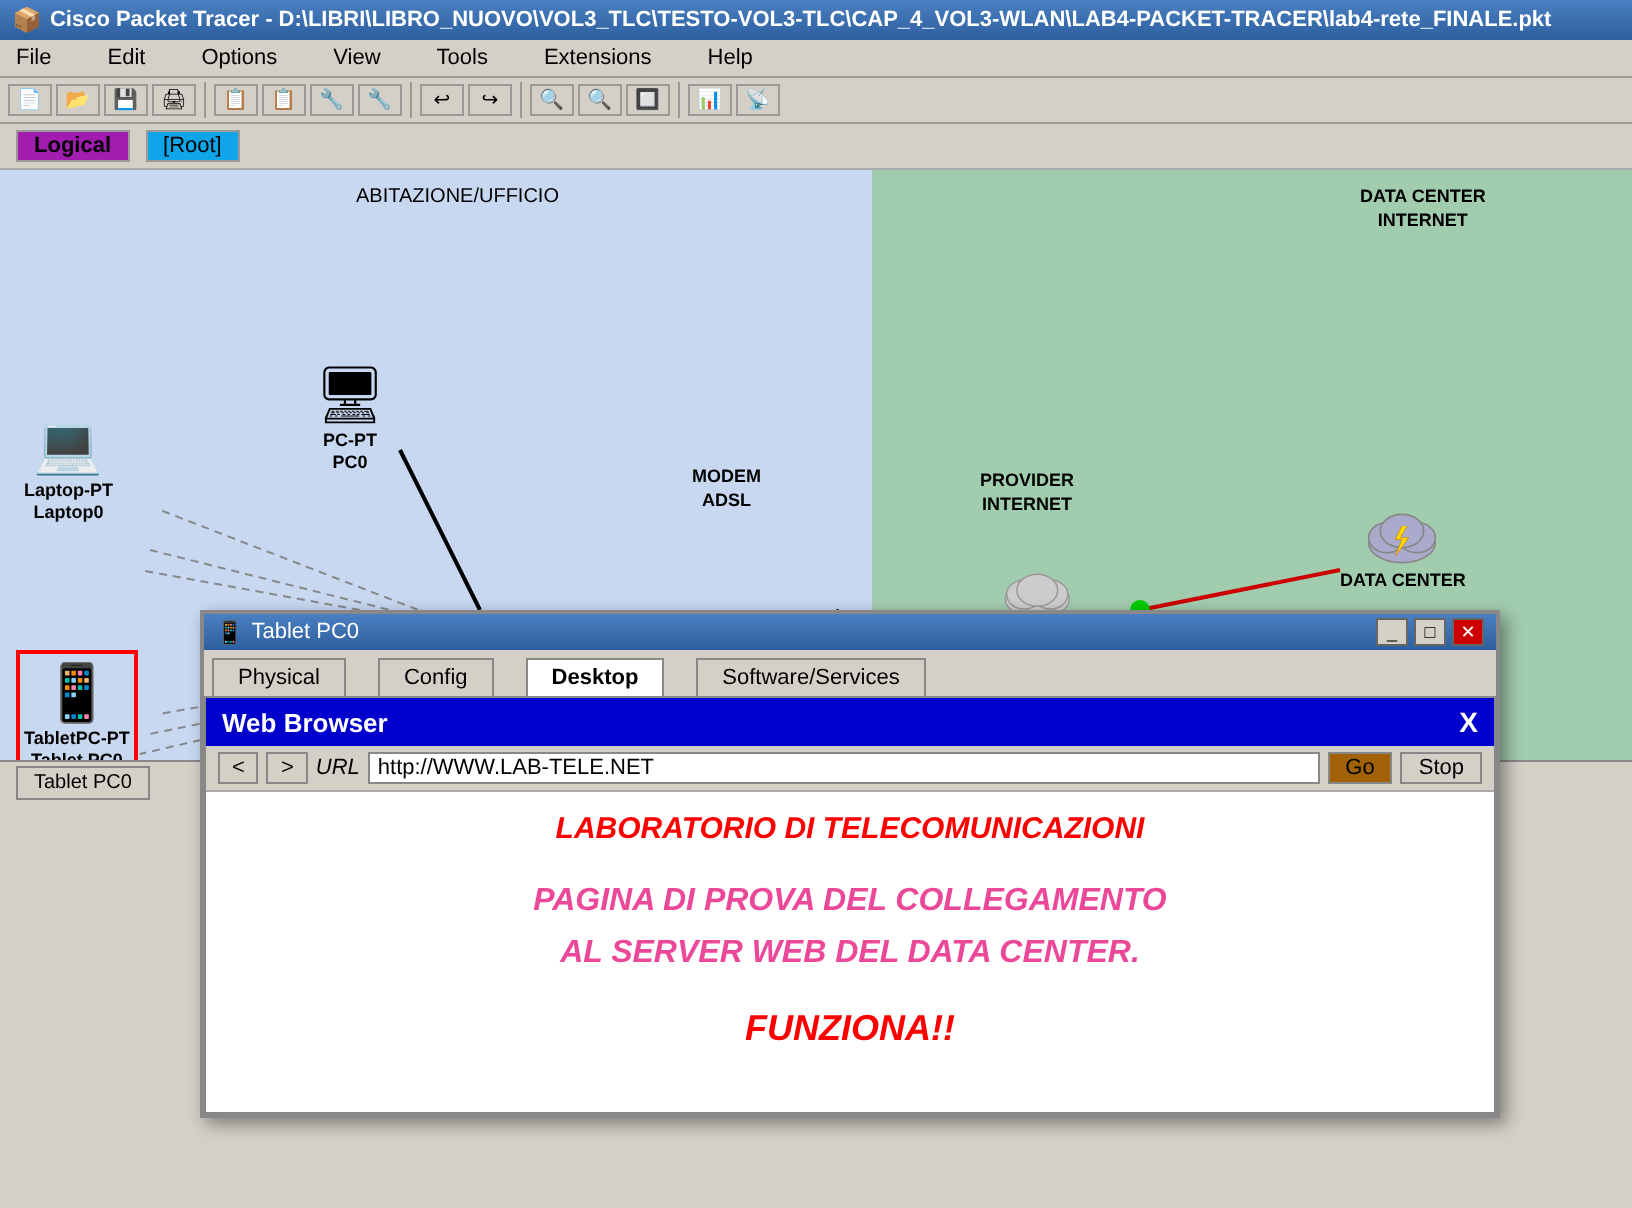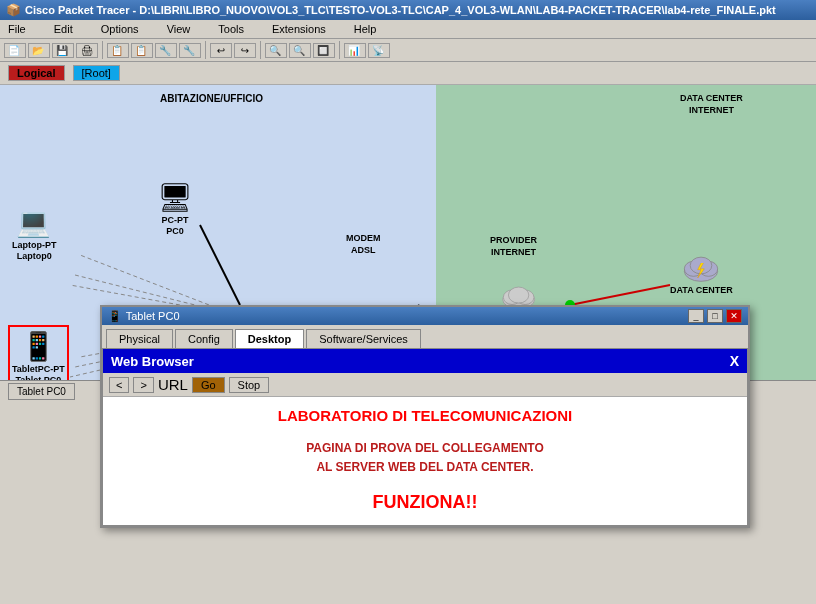--- a/index.html
+++ b/index.html
@@ -59,21 +59,21 @@
     
     .logical-bar {
       background: #d4d0c8;
       padding: 3px 8px;
       display: flex;
       align-items: center;
       gap: 8px;
       border-bottom: 1px solid #aaa;
     }
     .logical-box {
-      background: #b91c1c;
+      background: #a21caf;
       border: 1px solid #999;
       padding: 1px 8px;
       font-size: 11px;
       font-weight: bold;
     }
     .root-box {
       background: #0ea5e9;
       border: 1px solid #999;
       padding: 1px 8px;
       font-size: 11px;
@@ -153,21 +153,21 @@
       font-size: 9px;
       display: flex; align-items: center; justify-content: center;
       color: #000;
     }
 
     
     .tablet-tabs {
       display: flex;
       background: #d4d0c8;
       padding: 4px 4px 0;
-      gap: 2px;
+      gap: 16px;
     }
     .tab {
       padding: 3px 12px;
       border: 1px solid #888;
       border-bottom: none;
       background: #d4d0c8;
       cursor: pointer;
       font-size: 11px;
     }
     .tab.active {
@@ -201,21 +201,21 @@
       gap: 4px;
       border-bottom: 1px solid #aaa;
     }
     .nav-btn {
       border: 1px solid #888;
       background: #d4d0c8;
       padding: 1px 6px;
       cursor: pointer;
       font-size: 11px;
     }
-    .url-label { font-size: 15px; }
+    .url-label { font-size: 11px; font-style: italic; }
     .url-input {
       flex: 1;
       border: 1px solid #888;
       padding: 1px 4px;
       font-size: 11px;
     }
     .go-btn {
       border: 1px solid #888;
       background: #a16207;
       padding: 1px 8px;
@@ -224,34 +224,35 @@
     }
     .stop-btn {
       border: 1px solid #888;
       background: #d4d0c8;
       padding: 1px 8px;
       cursor: pointer;
       font-size: 11px;
     }
     .browser-content {
       padding: 10px 20px;
-      height: 128px;
+      height: 160px;
       overflow-y: auto;
       background: white;
+      font-style: italic;
     }
     .content-title {
       color: red;
       font-size: 15px;
       font-weight: bold;
       text-align: center;
       margin-bottom: 15px;
     }
     .content-text {
-      color: #b91c1c;
-      font-size: 12px;
+      color: #ec4899;
+      font-size: 16px;
       font-weight: bold;
       text-align: center;
       line-height: 1.6;
     }
     .content-works {
       color: red;
       font-size: 18px;
       font-weight: bold;
       text-align: center;
       margin-top: 15px;
@@ -340,21 +341,21 @@
     <circle cx="330" cy="235" r="5" fill="#00cc00"></circle>
 
     <polyline points="390,235 420,220 450,250 490,225 515,235" stroke="#000" stroke-width="2" stroke-dasharray="6,3" fill="none"></polyline>
 
     <circle cx="515" cy="235" r="5" fill="#00cc00"></circle>
 
     <line x1="570" y1="220" x2="670" y2="200" stroke="#cc0000" stroke-width="2"></line>
     <circle cx="570" cy="220" r="5" fill="#00cc00"></circle>
   </svg>
 
-  <div style="position:absolute; top:8px; left:160px; font-size:10px; font-weight:bold; color:#000;">ABITAZIONE/UFFICIO</div>
+  <div style="position:absolute; top:8px; left:178px; font-size:10px; font-weight:normal; color:#000;">ABITAZIONE/UFFICIO</div>
 
   <div style="position:absolute; top:150px; left:490px; font-size:9px; font-weight:bold; color:#000; text-align:center; line-height:1.3;">PROVIDER<br>INTERNET</div>
 
   <div style="position:absolute; top:8px; left:680px; font-size:9px; font-weight:bold; color:#000; text-align:center; line-height:1.3;">DATA CENTER<br>INTERNET</div>
 
   <div style="position:absolute; top:148px; left:346px; font-size:9px; font-weight:bold; color:#000; text-align:center; line-height:1.3;">MODEM<br>ADSL</div>
 
   <div class="device" style="left:12px; top:120px;">
     <div class="device-icon">💻</div>
     <div class="device-label">Laptop-PT<br>Laptop0</div>
@@ -452,20 +453,21 @@
 
     <div class="browser-header">
       <span>Web Browser</span>
       <span class="browser-close">X</span>
     </div>
 
     <div class="browser-nav">
       <button class="nav-btn">&lt;</button>
       <button class="nav-btn">&gt;</button>
       <span class="url-label">URL</span>
+      <input type="text" class="url-input" value="http://WWW.LAB-TELE.NET" style="">
       <button class="go-btn">Go</button>
       <button class="stop-btn">Stop</button>
     </div>
 
     <div class="browser-content">
       <div class="content-title">LABORATORIO DI TELECOMUNICAZIONI</div>
       <div class="content-text">
         <span>PAGINA DI PROVA DEL COLLEGAMENTO</span><br>
         <span>AL SERVER WEB DEL DATA CENTER.</span>
       </div>

